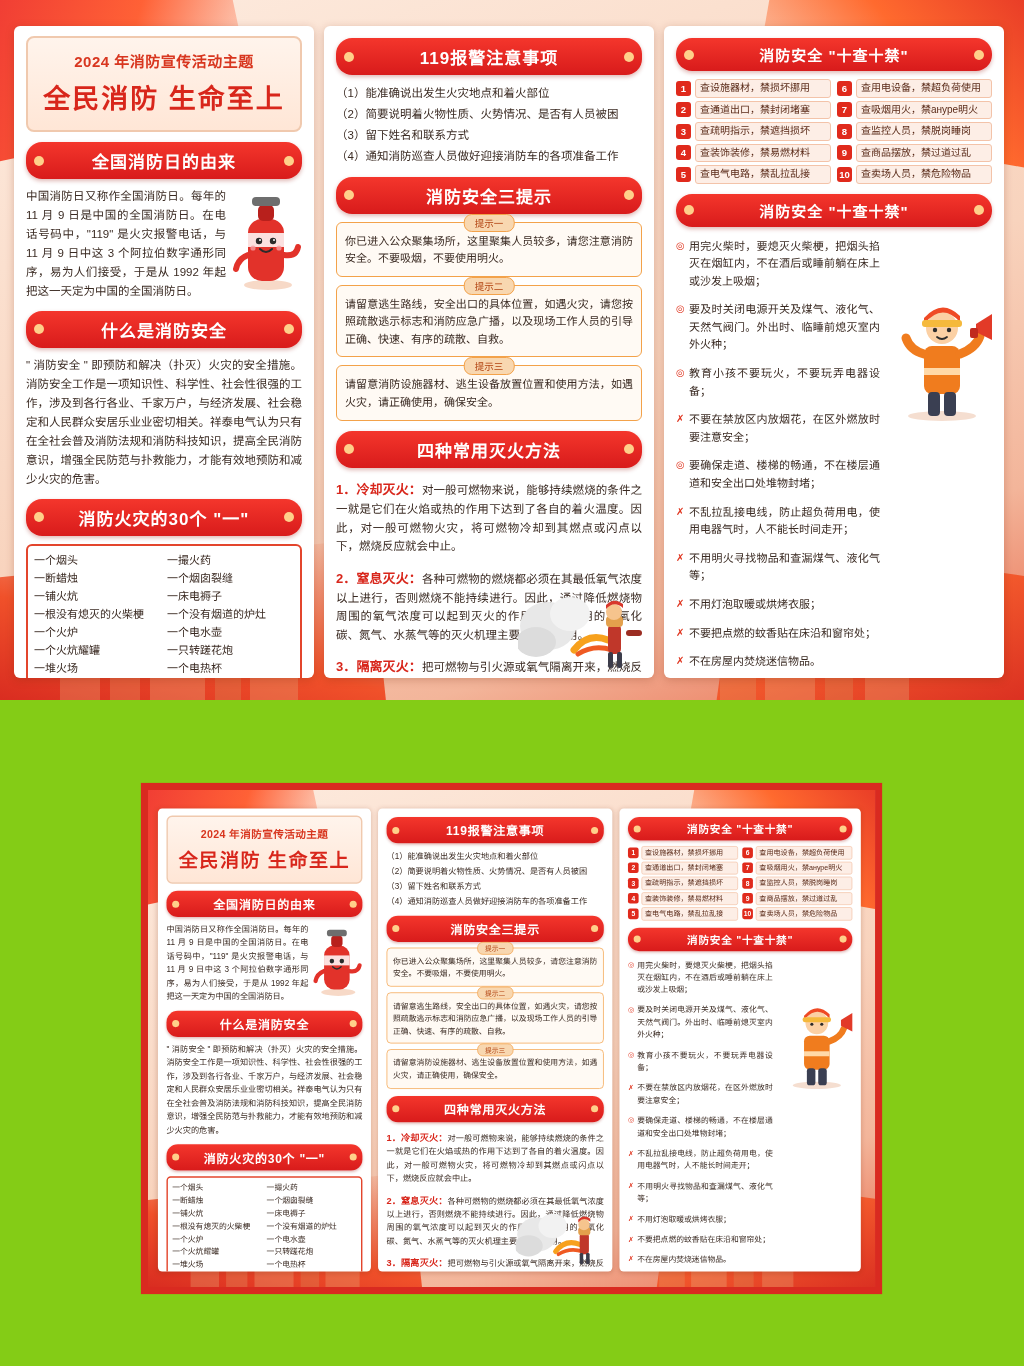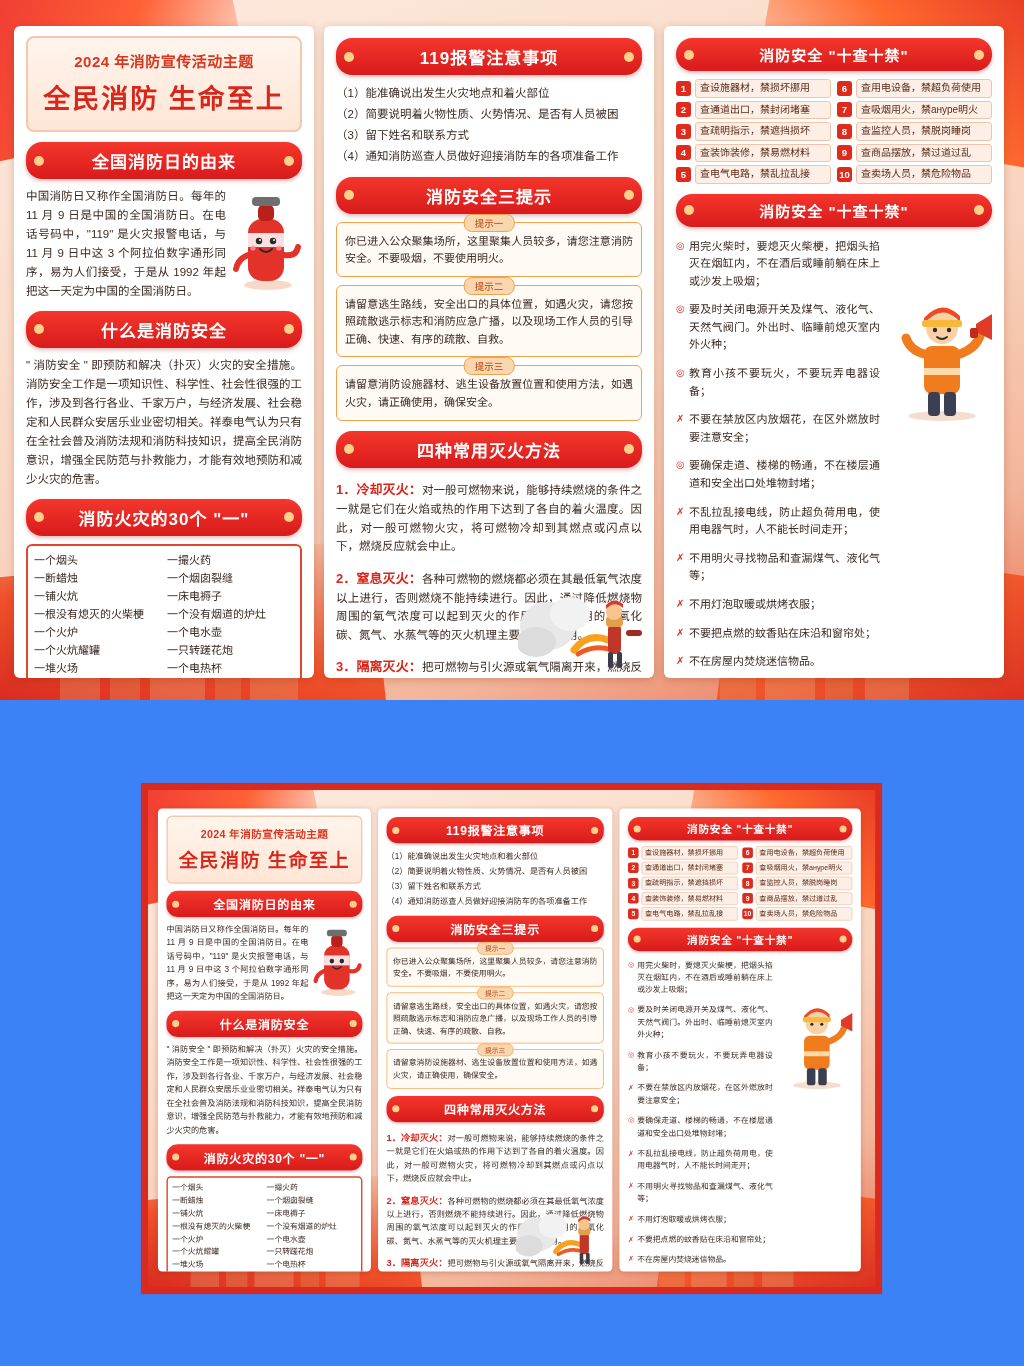--- a/index.html
+++ b/index.html
@@ -6,21 +6,21 @@
   html, body {
     margin: 0; padding: 0;
     width: 1024px; height: 1366px;
     background: #ffffff;
     font-family: "Liberation Sans", "DejaVu Sans", sans-serif;
   }
   .page {
     position: relative;
     width: 1024px; height: 1366px;
     overflow: hidden;
-    background: #3b82f6;
+    background: #84cc16;
   }
 
   
   .poster-wrap { position: absolute; transform-origin: top left; }
   .poster {
     position: relative;
     width: 1024px; height: 700px;
     background: linear-gradient(160deg,#fdece0 0%, #fbe0cf 25%, #f8d3bd 55%, #f3b59a 80%, #e8684a 100%);
     overflow: hidden;
   }

